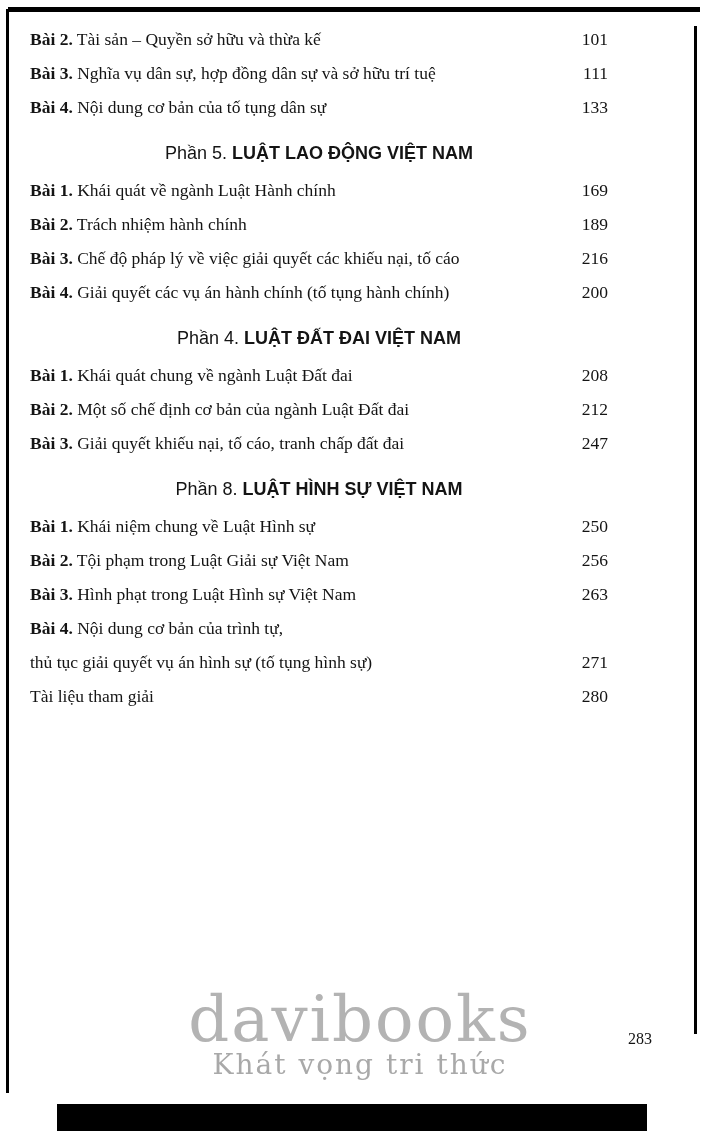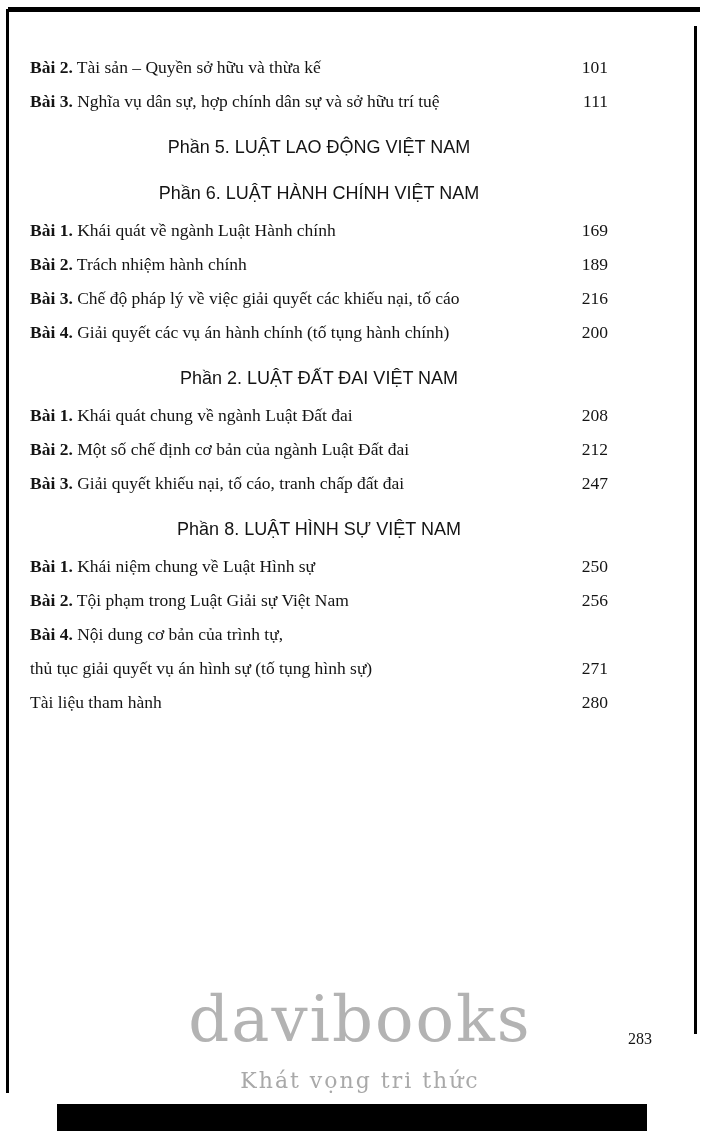--- a/index.html
+++ b/index.html
@@ -15,21 +15,21 @@
 
   
   .frame-top    { position: absolute; left: 8px;  top: 7px;   width: 692px; height: 5px;   background: #000; }
   .frame-left   { position: absolute; left: 6px;  top: 9px;   width: 3px;   height: 1084px; background: #000; }
   .frame-right  { position: absolute; left: 694px; top: 26px; width: 3px;   height: 1008px; background: #000; }
   .frame-bottom { position: absolute; left: 57px; bottom: 0;  width: 590px; height: 27px;  background: #000; }
 
   .content {
     position: absolute;
     left: 30px;
-    top: 56px;
+    top: 28px;
     width: 578px;
   }
 
   .entry {
     display: flex;
     justify-content: space-between;
     align-items: baseline;
     font-size: 17.5px;
     line-height: 23px;
     margin-bottom: 11px;
@@ -45,44 +45,44 @@
   .heading {
     text-align: center;
     font-family: "Liberation Sans", sans-serif;
     font-size: 18px;
     line-height: 24px;
     margin-top: 22px;
     margin-bottom: 14px;
     white-space: nowrap;
   }
   .heading .hp { font-weight: normal; margin-top: 36px; }
-  .heading .ht { font-weight: normal; text-align: center; }
+  .heading .ht { font-weight: bold; text-align: center; }
 
   .watermark {
     position: absolute;
     left: 120px;
     top: 986px;
     width: 480px;
     text-align: center;
     user-select: none;
   }
   .wm-main {
     font-family: "DejaVu Serif", serif;
     font-size: 64px;
     line-height: 66px;
     color: #b3b3b3;
     letter-spacing: 2px;
   }
   .wm-sub {
     font-family: "DejaVu Serif", serif;
-    font-size: 22px;
+    font-size: 28px;
     line-height: 26px;
     color: #a9a9a9;
     letter-spacing: 2px;
-    margin-top: 16px;
+    margin-top: 0;
   }
 
   .page-number {
     position: absolute;
     right: 52px;
     top: 1030px;
     font-size: 16px;
   }
 </style>
 </head>
@@ -94,51 +94,54 @@
 <div class="frame-bottom"></div>
 
 <main class="content">
 
   <section>
     <div class="entry">
       <span class="t"><b class="b">Bài 2.</b><span> Tài sản – Quyền sở hữu và thừa kế</span></span>
       <span class="pg">101</span>
     </div>
     <div class="entry">
-      <span class="t"><b class="b">Bài 3.</b><span> Nghĩa vụ dân sự, hợp chính dân sự và sở hữu trí tuệ</span></span>
+      <span class="t"><b class="b">Bài 3.</b><span> Nghĩa vụ dân sự, hợp đồng dân sự và sở hữu trí tuệ</span></span>
       <span class="pg">111</span>
+    </div>
+    <div class="entry">
+      <span class="t"><b class="b">Bài 4.</b><span> Nội dung cơ bản của tố tụng dân sự</span></span>
+      <span class="pg">133</span>
     </div>
   </section>
 
   <section>
     <div class="heading"><span class="hp">Phần 5.</span><span class="ht"> LUẬT LAO ĐỘNG VIỆT NAM</span></div>
   </section>
 
   <section>
-    <div class="heading"><span class="hp">Phần 6.</span><span class="ht"> LUẬT HÀNH CHÍNH VIỆT NAM</span></div>
     <div class="entry">
       <span class="t"><b class="b">Bài 1.</b><span> Khái quát về ngành Luật Hành chính</span></span>
       <span class="pg">169</span>
     </div>
     <div class="entry">
       <span class="t"><b class="b">Bài 2.</b><span> Trách nhiệm hành chính</span></span>
       <span class="pg">189</span>
     </div>
     <div class="entry">
       <span class="t"><b class="b">Bài 3.</b><span> Chế độ pháp lý về việc giải quyết các khiếu nại, tố cáo</span></span>
       <span class="pg">216</span>
     </div>
     <div class="entry">
       <span class="t"><b class="b">Bài 4.</b><span> Giải quyết các vụ án hành chính (tố tụng hành chính)</span></span>
       <span class="pg">200</span>
     </div>
   </section>
 
   <section>
-    <div class="heading"><span class="hp">Phần 2.</span><span class="ht"> LUẬT ĐẤT ĐAI VIỆT NAM</span></div>
+    <div class="heading"><span class="hp">Phần 4.</span><span class="ht"> LUẬT ĐẤT ĐAI VIỆT NAM</span></div>
     <div class="entry">
       <span class="t"><b class="b">Bài 1.</b><span> Khái quát chung về ngành Luật Đất đai</span></span>
       <span class="pg">208</span>
     </div>
     <div class="entry">
       <span class="t"><b class="b">Bài 2.</b><span> Một số chế định cơ bản của ngành Luật Đất đai</span></span>
       <span class="pg">212</span>
     </div>
     <div class="entry">
       <span class="t"><b class="b">Bài 3.</b><span> Giải quyết khiếu nại, tố cáo, tranh chấp đất đai</span></span>
@@ -150,29 +153,33 @@
     <div class="heading"><span class="hp">Phần 8.</span><span class="ht"> LUẬT HÌNH SỰ VIỆT NAM</span></div>
     <div class="entry">
       <span class="t"><b class="b">Bài 1.</b><span> Khái niệm chung về Luật Hình sự</span></span>
       <span class="pg">250</span>
     </div>
     <div class="entry">
       <span class="t"><b class="b">Bài 2.</b><span> Tội phạm trong Luật Giải sự Việt Nam</span></span>
       <span class="pg">256</span>
     </div>
     <div class="entry">
+      <span class="t"><b class="b">Bài 3.</b><span> Hình phạt trong Luật Hình sự Việt Nam</span></span>
+      <span class="pg">263</span>
+    </div>
+    <div class="entry">
       <span class="t"><b class="b">Bài 4.</b><span> Nội dung cơ bản của trình tự,</span></span>
       <span class="pg"></span>
     </div>
     <div class="entry">
       <span class="t"><b class="b"></b><span>thủ tục giải quyết vụ án hình sự (tố tụng hình sự)</span></span>
       <span class="pg">271</span>
     </div>
     <div class="entry">
-      <span class="t"><b class="b"></b><span>Tài liệu tham hành</span></span>
+      <span class="t"><b class="b"></b><span>Tài liệu tham giải</span></span>
       <span class="pg">280</span>
     </div>
   </section>
 
 </main>
 
 <div class="watermark">
   <div class="wm-main">davibooks</div>
   <div class="wm-sub">Khát vọng tri thức</div>
 </div>

